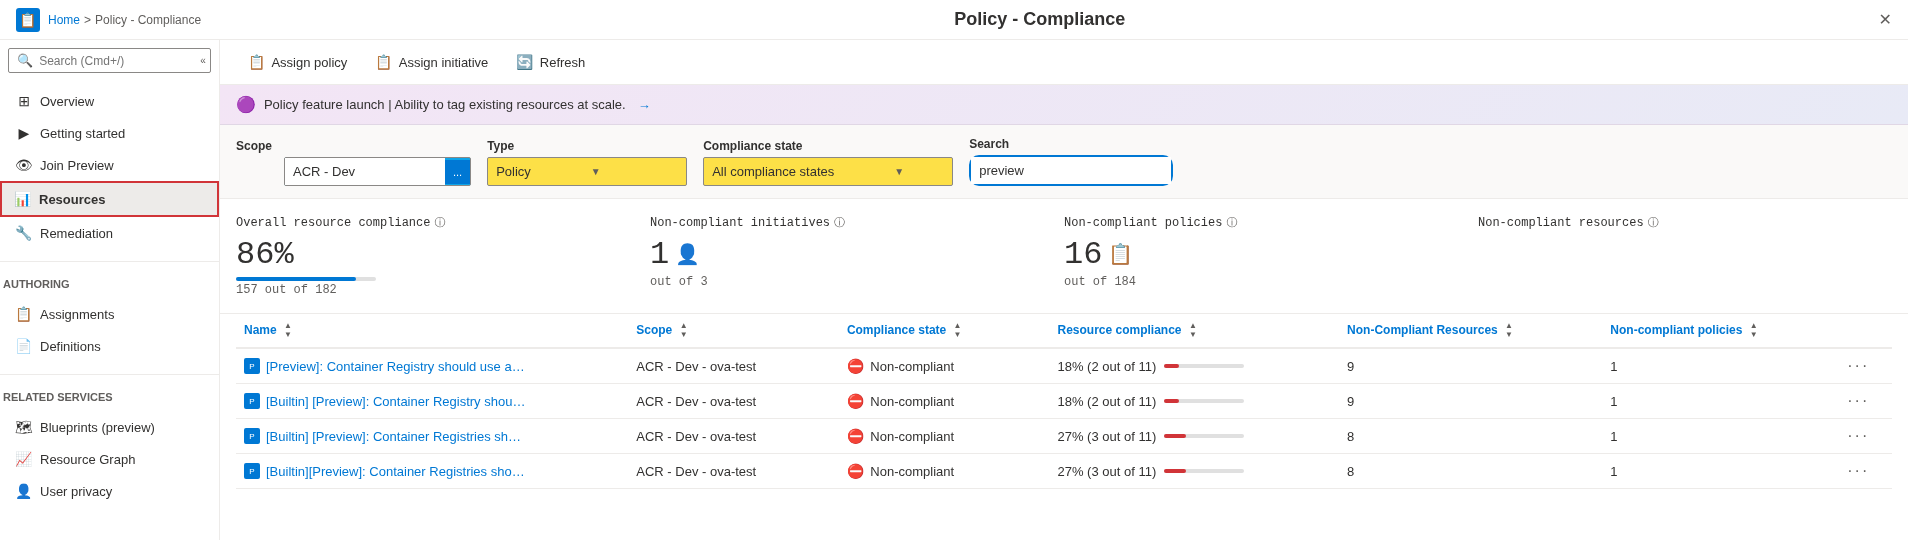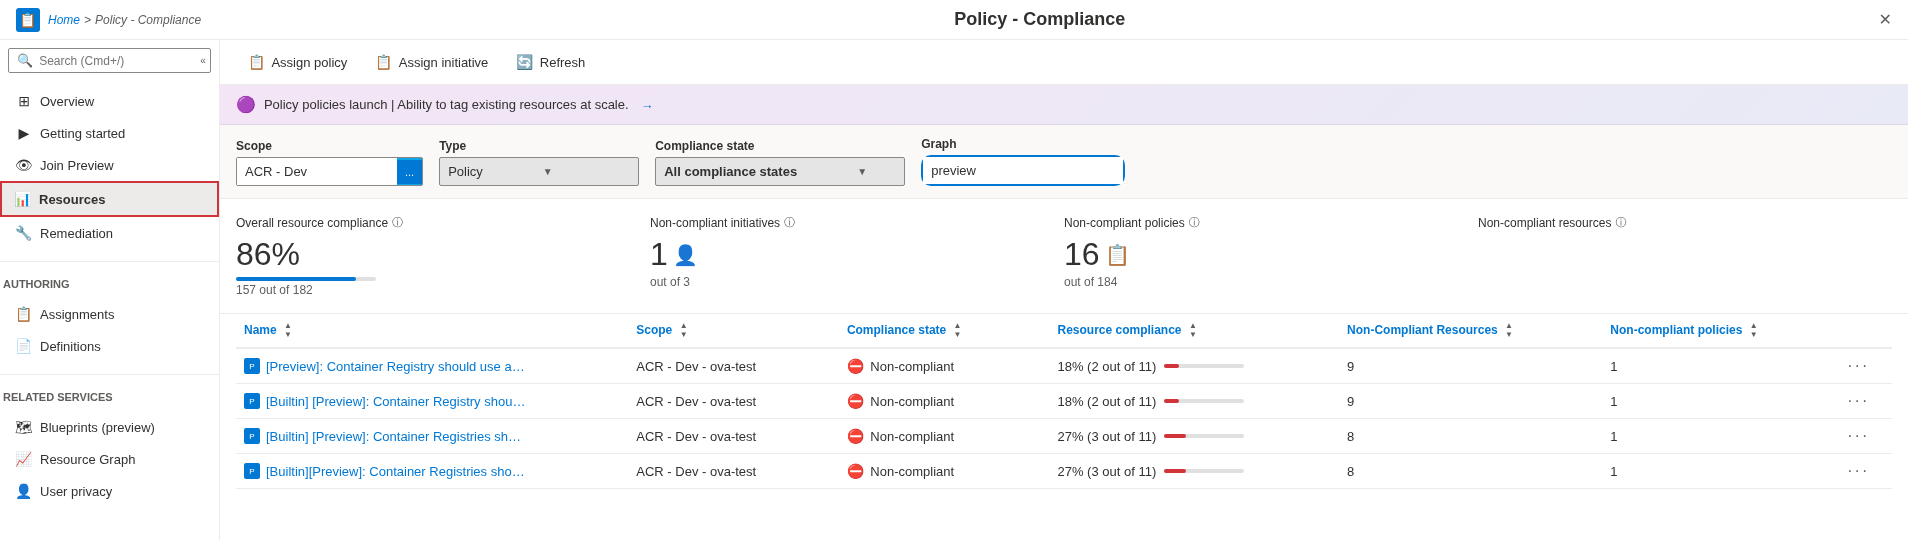--- a/index.html
+++ b/index.html
@@ -4,21 +4,21 @@
   <style>
     * { box-sizing: border-box; margin: 0; padding: 0; }
     body { font-family: 'Segoe UI', Arial, sans-serif; font-size: 13px; color: #323130; background: #f3f2f1; }
 
     .app-container { display: flex; flex-direction: column; height: 540px; width: 1908px; background: #fff; }
 
     
     .top-bar { display: flex; align-items: center; justify-content: space-between; background: #fff; border-bottom: 1px solid #edebe9; padding: 0 16px; height: 40px; flex-shrink: 0; }
     .top-bar-left { display: flex; align-items: center; gap: 8px; }
     .app-icon { width: 24px; height: 24px; background: #0078d4; border-radius: 3px; display: flex; align-items: center; justify-content: center; color: #fff; font-size: 14px; font-weight: bold; }
-    .breadcrumb { display: flex; align-items: center; gap: 4px; font-size: 12px; color: #605e5c; font-style: italic; }
+    .breadcrumb { display: flex; align-items: center; gap: 4px; font-size: 12px; color: #605e5c; }
     .breadcrumb a { color: #0078d4; text-decoration: none; }
     .page-title { font-size: 18px; font-weight: 600; color: #323130; }
     .close-btn { cursor: pointer; font-size: 16px; color: #605e5c; }
 
     
     .main-layout { display: flex; flex: 1; overflow: hidden; }
 
     
     .sidebar { width: 220px; background: #fff; border-right: 1px solid #edebe9; display: flex; flex-direction: column; overflow-y: auto; flex-shrink: 0; }
     .search-box { padding: 8px; }
@@ -44,32 +44,32 @@
 
     
     .banner { background: linear-gradient(135deg, #f3e5f5 0%, #e8eaf6 100%); padding: 10px 16px; display: flex; align-items: center; gap: 8px; font-size: 13px; color: #323130; border-bottom: 1px solid #e0d7e5; }
     .banner-icon { font-size: 16px; }
     .banner-link { color: #0078d4; text-decoration: none; margin-left: 4px; }
 
     
     .filters { display: flex; align-items: flex-end; gap: 16px; padding: 12px 16px; border-bottom: 1px solid #edebe9; background: #faf9f8; }
     .filter-group { display: flex; flex-direction: column; gap: 4px; }
     .filter-label { font-size: 12px; font-weight: 600; color: #323130; }
-    .filter-input { display: flex; align-items: center; border: 1px solid #8a8886; border-radius: 2px; background: #0ea5e9; }
+    .filter-input { display: flex; align-items: center; border: 1px solid #8a8886; border-radius: 2px; background: #0ea5e9; margin-left: 48px; }
     .filter-input input { border: none; outline: none; padding: 6px 8px; font-size: 13px; color: #323130; }
     .filter-input .scope-btn { background: #0078d4; border: none; color: #fff; padding: 6px 8px; cursor: pointer; font-size: 11px; }
-    .filter-select { display: flex; align-items: center; border: 1px solid #8a8886; border-radius: 2px; background: #e5e5e5; padding: 6px 8px; gap: 60px; cursor: pointer; min-width: 200px; }
-    .filter-select-wide { min-width: 250px; font-weight: bold; }
+    .filter-select { display: flex; align-items: center; border: 1px solid #8a8886; border-radius: 2px; background: #fde047; padding: 6px 8px; gap: 60px; cursor: pointer; min-width: 200px; }
+    .filter-select-wide { min-width: 250px; }
     .filter-chevron { font-size: 10px; color: #605e5c; }
     .filter-search { border: 2px solid #0078d4; border-radius: 10px; }
     .filter-search input { border: none; outline: none; padding: 6px 8px; font-size: 13px; color: #323130; width: 200px; }
 
     
     .stats-row { display: flex; gap: 0; padding: 16px; border-bottom: 1px solid #edebe9; }
-    .stat-block { flex: 1; padding-right: 24px; }
+    .stat-block { flex: 1; padding-right: 24px; font-family: Liberation Mono, monospace; }
     .stat-label { font-size: 12px; color: #323130; display: flex; align-items: center; gap: 4px; margin-bottom: 6px; }
     .stat-info { font-size: 11px; color: #605e5c; cursor: pointer; }
     .stat-value { font-size: 32px; font-weight: 300; color: #323130; display: flex; align-items: center; gap: 6px; }
     .stat-value-icon { font-size: 20px; }
     .stat-sub { font-size: 12px; color: #605e5c; margin-top: 2px; }
     .progress-bar { height: 4px; background: #e0e0e0; border-radius: 2px; margin-top: 4px; width: 140px; }
     .progress-fill { height: 100%; background: #0078d4; border-radius: 2px; }
 
     
     .table-container { padding: 0 16px; }
@@ -191,21 +191,21 @@
           <span>Assign initiative</span>
         </button>
         <button class="toolbar-btn">
           <span class="toolbar-icon">🔄</span>
           <span>Refresh</span>
         </button>
       </div>
 
       <div class="banner">
         <span class="banner-icon">🟣</span>
-        <span>Policy policies launch | Ability to tag existing resources at scale.</span>
+        <span>Policy feature launch | Ability to tag existing resources at scale.</span>
         <a href="#" class="banner-link">→</a>
       </div>
 
       <div class="filters">
         <div class="filter-group">
           <span class="filter-label">Scope</span>
           <div class="filter-input">
             <input type="text" style="width: 160px;" value="ACR - Dev">
             <button class="scope-btn">...</button>
           </div>
@@ -218,21 +218,21 @@
           </div>
         </div>
         <div class="filter-group">
           <span class="filter-label">Compliance state</span>
           <div class="filter-select filter-select-wide">
             <span>All compliance states</span>
             <span class="filter-chevron">▼</span>
           </div>
         </div>
         <div class="filter-group">
-          <span class="filter-label">Graph</span>
+          <span class="filter-label">Search</span>
           <div class="filter-search">
             <input type="text" value="preview" style="">
           </div>
         </div>
       </div>
 
       <div class="stats-row">
         <div class="stat-block">
           <div class="stat-label">
             <span>Overall resource compliance</span>

